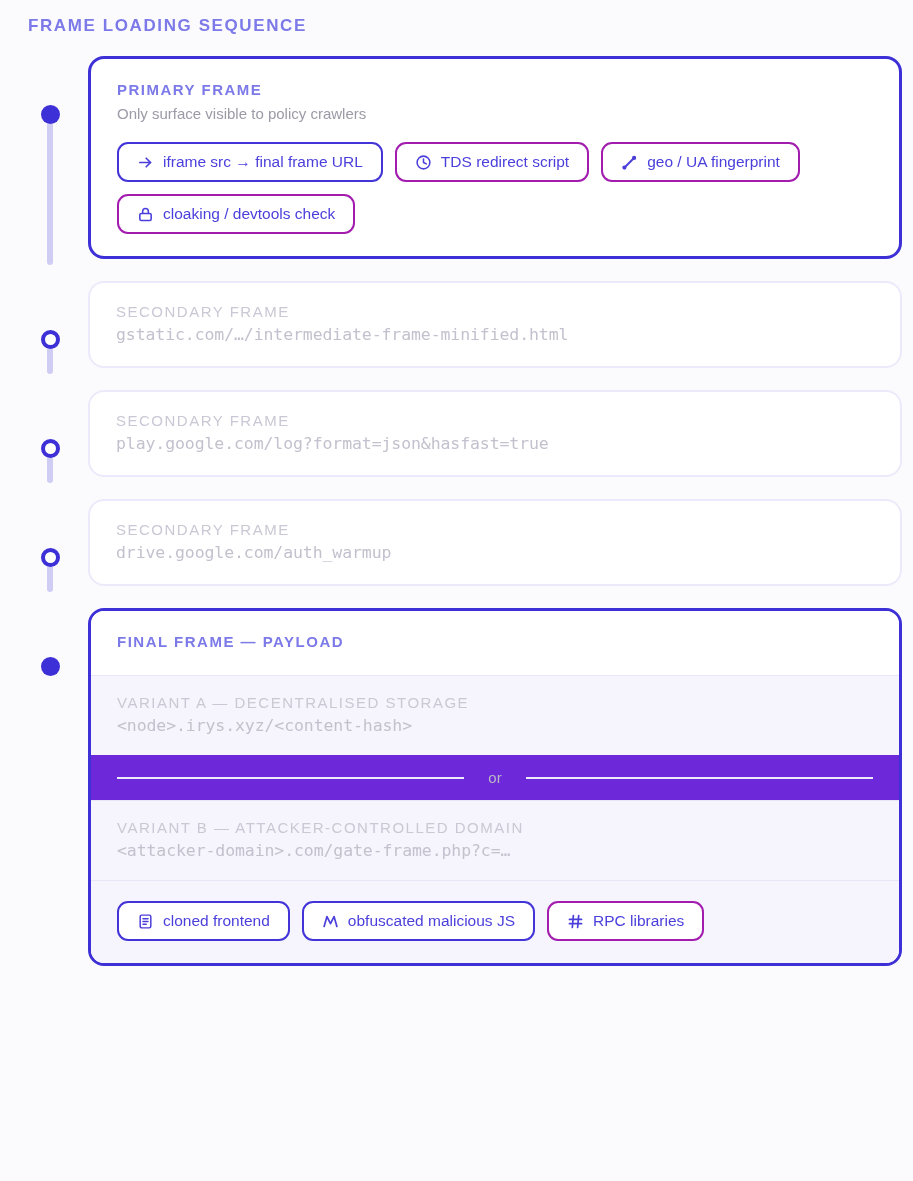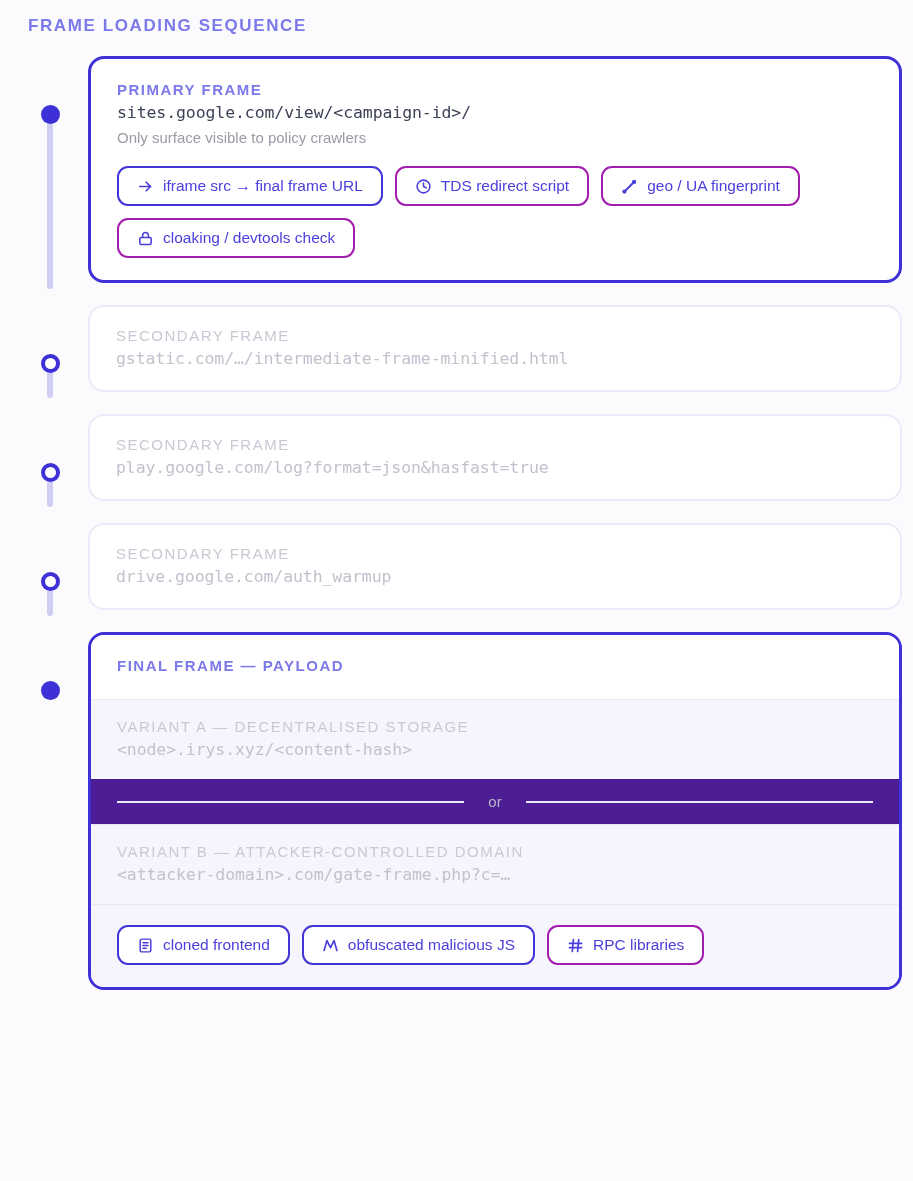--- a/index.html
+++ b/index.html
@@ -190,21 +190,21 @@
     text-transform: uppercase;
     color: #c9c8d4;
     margin-bottom: 5px;
   }
 
   .or-row {
     display: flex;
     align-items: center;
     gap: 24px;
     padding: 14px 26px;
-    background: #4c1d95;
+    background: #6d28d9;
   }
   .or-row .line {
     flex: 1;
     height: 2px;
     background: #eceafa;
   }
   .or-row .or-text {
     font-size: 15px;
     color: #b8b7c4;
   }
@@ -226,21 +226,20 @@
 
   <div class="timeline">
 
     <div class="row">
       <div class="marker-col">
         <div class="marker solid"></div>
         <div class="connector"></div>
       </div>
       <div class="card primary">
         <div class="card-label">PRIMARY FRAME</div>
-        <div class="card-url">sites.google.com/view/&lt;campaign-id&gt;/</div>
         <div class="card-note">Only surface visible to policy crawlers</div>
         <div class="tag-wrap">
 
           <div class="tag accent">
             <span class="ico">
               <svg width="17" height="17" viewBox="0 0 24 24" fill="none" stroke="#4b3fdb" stroke-width="2.4" stroke-linecap="round" stroke-linejoin="round">
                   <line x1="4" y1="12" x2="19" y2="12"></line>
                   <polyline points="13,6 19,12 13,18"></polyline>
                 </svg>
             </span>

